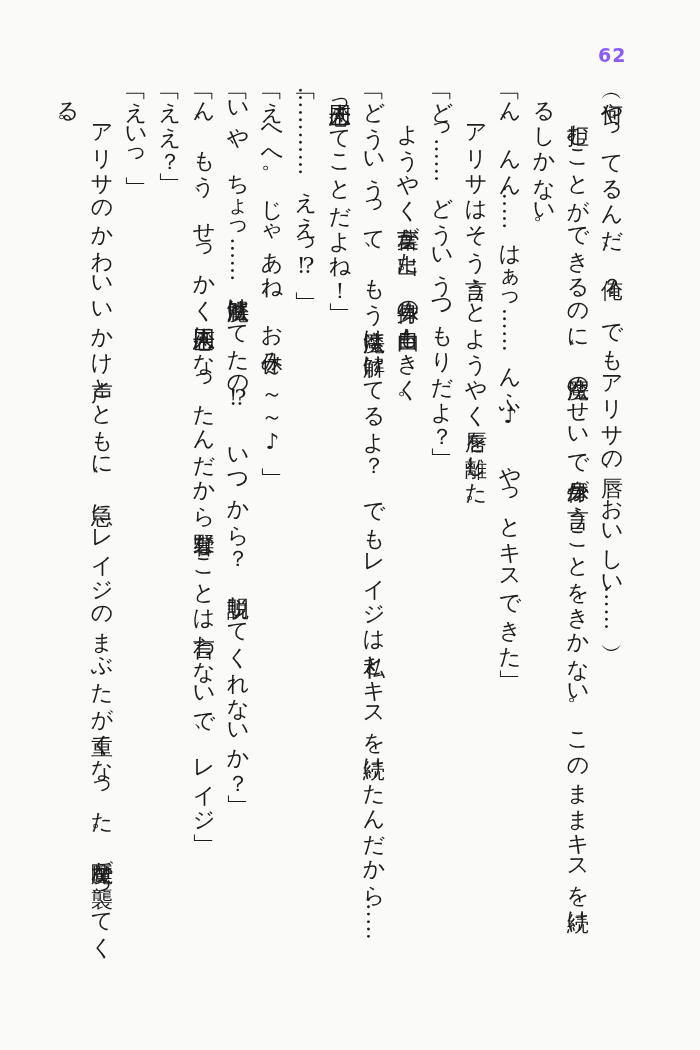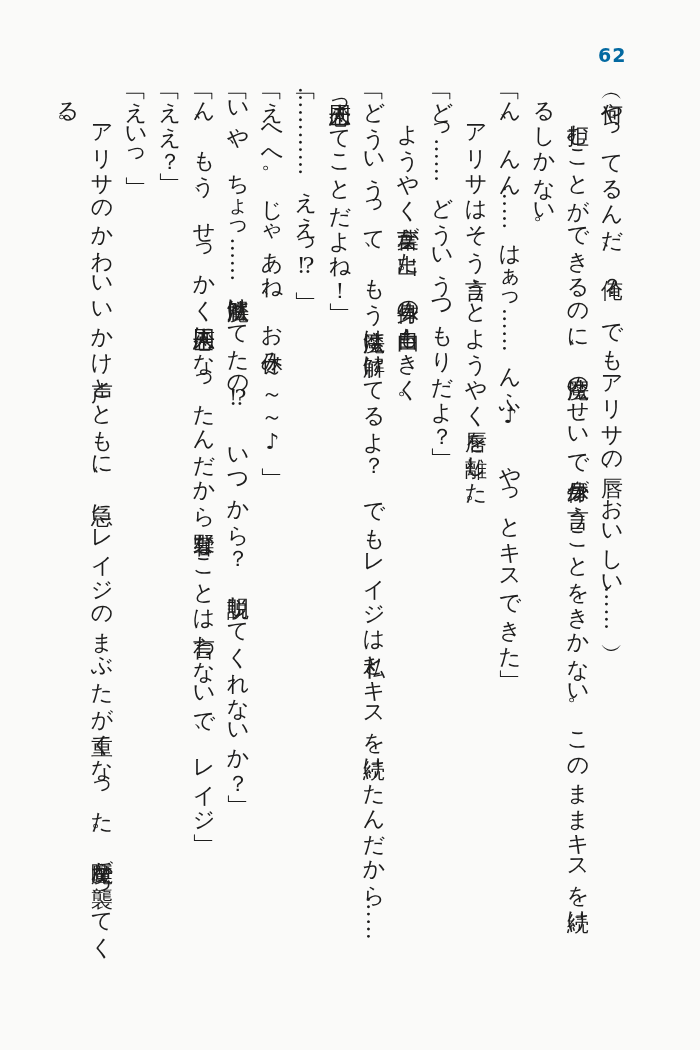--- a/index.html
+++ b/index.html
@@ -14,21 +14,21 @@
     overflow: hidden;
     font-family: "DejaVu Serif", "Liberation Serif", serif;
   }
   .page-number {
     position: absolute;
     top: 44px;
     left: 598px;
     font-size: 19px;
     font-weight: 600;
     letter-spacing: 1px;
-    color: #0369a1;
+    color: #8b5cf6;
     font-family: "DejaVu Sans", "Liberation Sans", sans-serif;
   }
   .text-block {
     position: absolute;
     top: 86px;
     right: 71px;
     width: 580px;
     height: 902px;
     writing-mode: vertical-rl;
     text-orientation: mixed;

